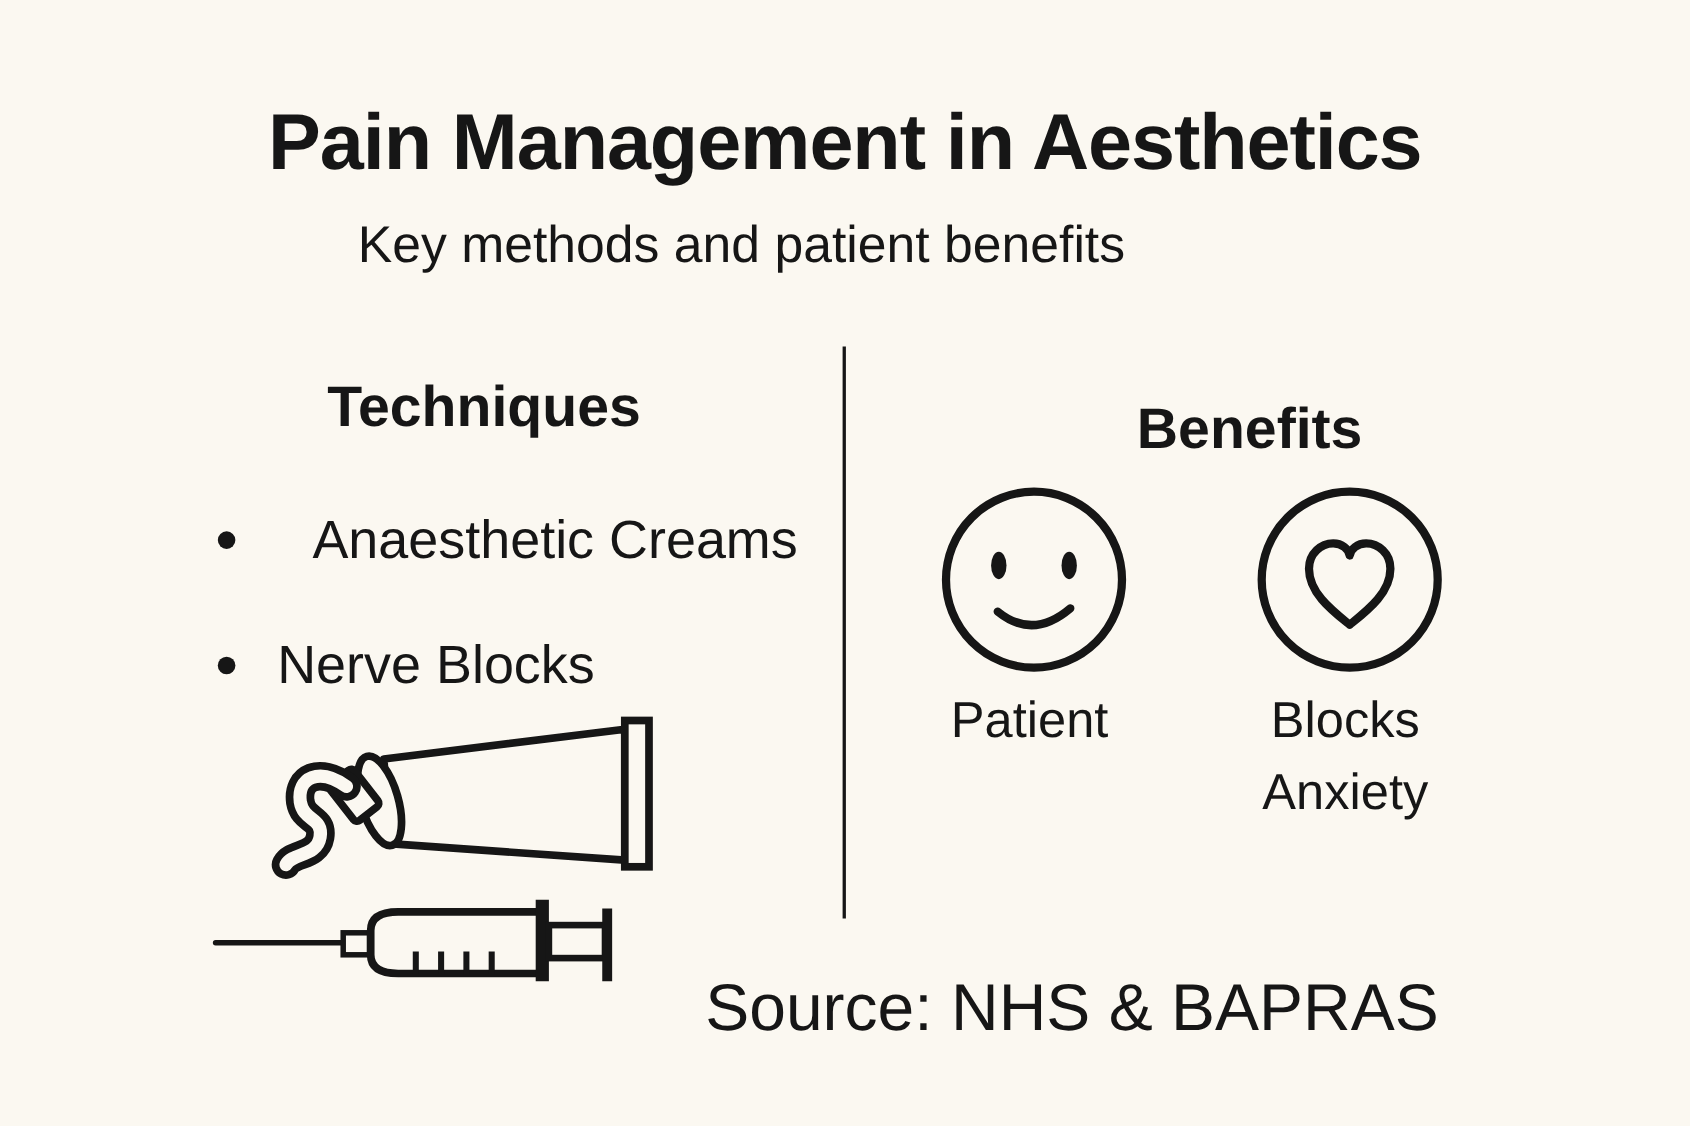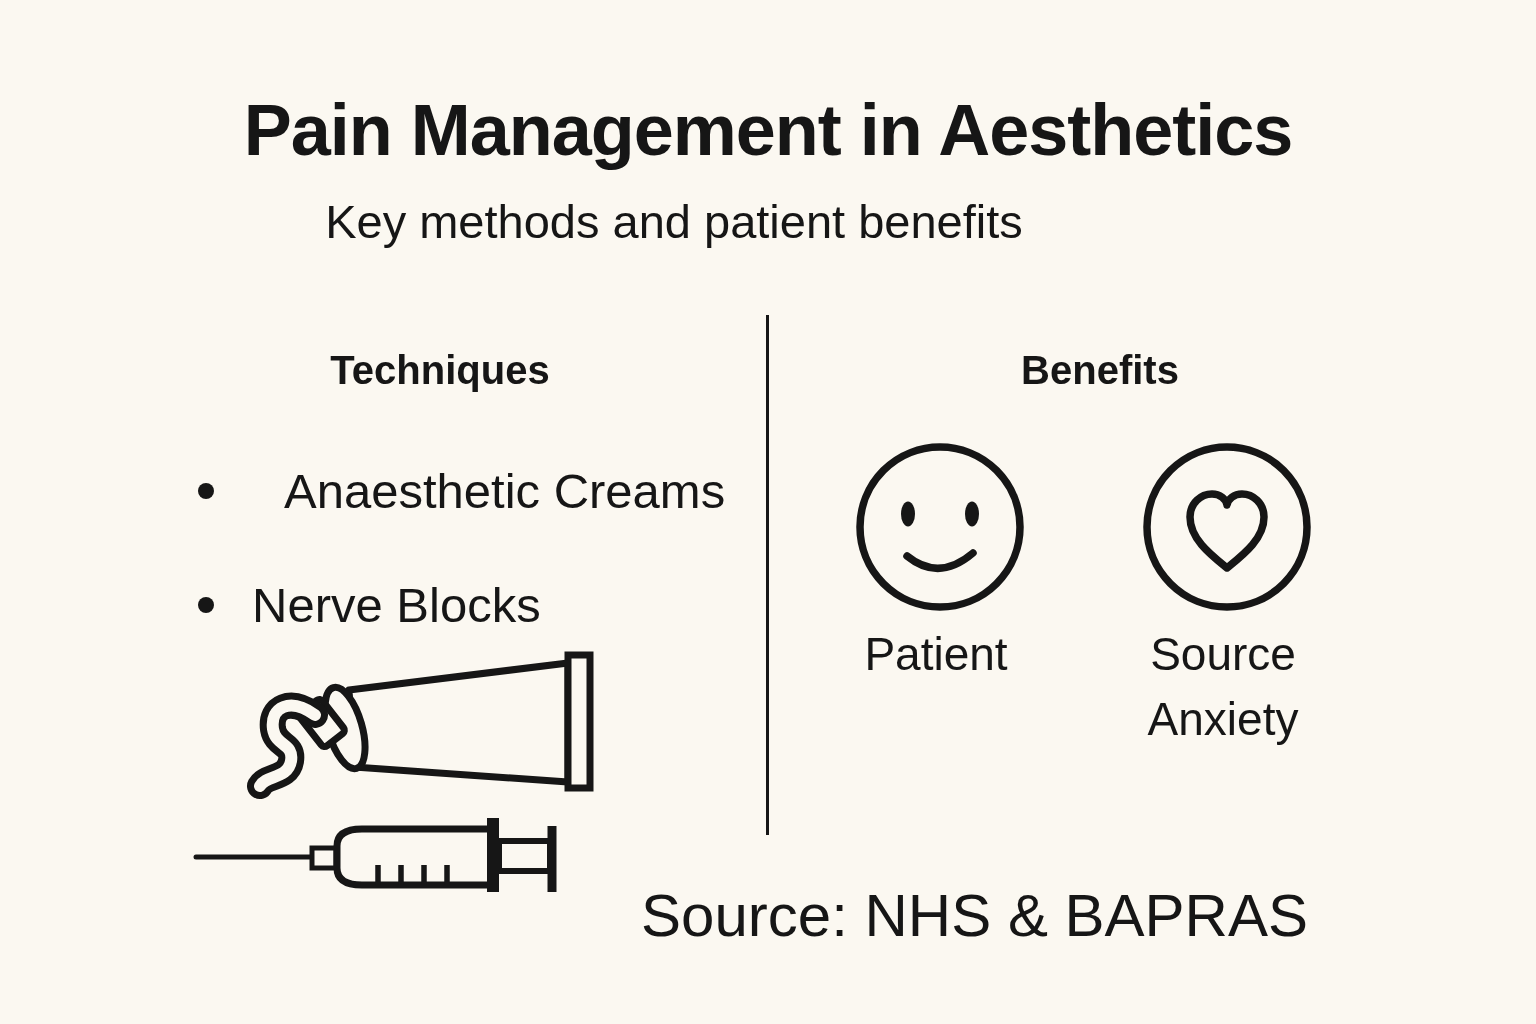--- a/index.html
+++ b/index.html
@@ -33,26 +33,26 @@
     left: 0; top: 198px; width: 1348px;
     text-align: center;
     font-size: 47px;
     font-weight: 400;
     line-height: 48px;
   }
   .col-heading {
     top: 344px;
     width: 520px;
     text-align: center;
-    font-size: 40px;
+    font-size: 52px;
     font-weight: 700;
     line-height: 52px;
   }
   .heading-left  { left: 180px; }
-  .heading-right { left: 840px; }
+  .heading-right { left: 876px; margin-top: 20px; }
 
   .divider {
     left: 766px; top: 315px;
     width: 3px; height: 520px;
     background: #161616;
   }
 
   .bullet-row {
     left: 198px;
     display: flex;
@@ -156,19 +156,19 @@
     <svg width="176" height="176" viewBox="0 0 176 176" fill="none">
       <circle cx="88" cy="88" r="80" stroke="#161616" stroke-width="7.5"></circle>
       <path d="M 88,129 C 72,116 51,100 51,78 C 51,64 62,55 73,55 C 81,55 87,60 88,66 C 89,60 95,55 103,55 C 114,55 125,64 125,78 C 125,100 104,116 88,129 Z" stroke="#161616" stroke-width="7.5" stroke-linejoin="round" fill="none"></path>
     </svg>
   </div>
 
   <div class="abs benefit-label label-patient">
     <div>Patient</div>
   </div>
   <div class="abs benefit-label label-lower">
-    <div>Source</div>
+    <div>Blocks</div>
     <div>Anxiety</div>
   </div>
 
   <div class="abs source">Source: NHS &amp; BAPRAS</div>
 
 </div>
 
 </body></html>

